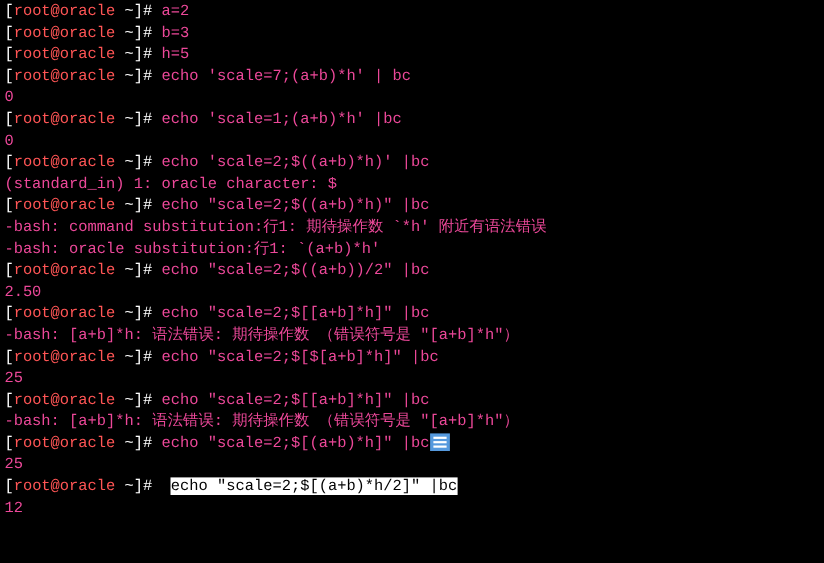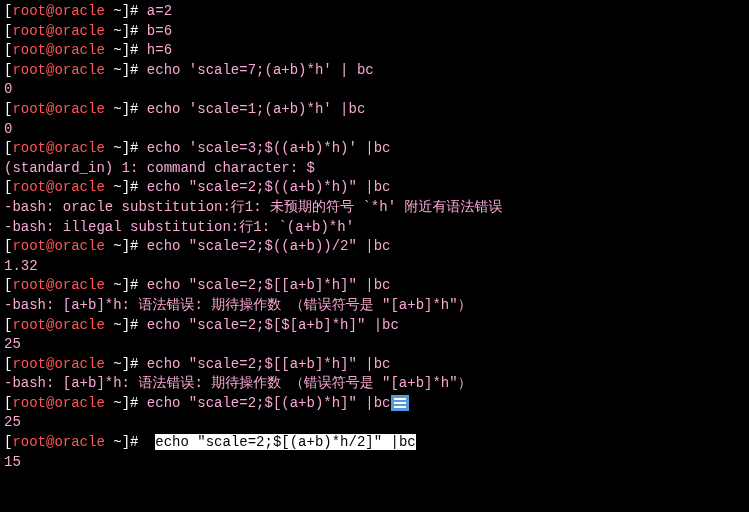--- a/index.html
+++ b/index.html
@@ -24,21 +24,21 @@
     .open-bracket, .close-bracket {
       color: #fff;
     }
     .user-host {
       color: #ff5555;
     }
     .tilde {
       color: #fff;
     }
     .cmd-text {
-      color: #f9a8d4;
+      color: #ec4899;
     }
     .highlighted {
       background: #fff;
       color: #000;
     }
     .badge {
       display: inline-block;
       background: #5599dd;
       color: #fff;
       width: 18px;
@@ -55,36 +55,36 @@
       height: 2px;
       background: #fff;
       box-shadow: 0 4px 0 #fff, 0 8px 0 #fff;
     }
   </style>
 </head>
 <body>
 
 <div id="terminal">
     <div class="line"><span class="open-bracket">[</span><span class="user-host">root@oracle</span><span class="tilde"> ~</span><span class="close-bracket">]# </span><span class="cmd-text">a=2</span></div>
-    <div class="line"><span class="open-bracket">[</span><span class="user-host">root@oracle</span><span class="tilde"> ~</span><span class="close-bracket">]# </span><span class="cmd-text">b=6</span></div>
-    <div class="line"><span class="open-bracket">[</span><span class="user-host">root@oracle</span><span class="tilde"> ~</span><span class="close-bracket">]# </span><span class="cmd-text">h=6</span></div>
+    <div class="line"><span class="open-bracket">[</span><span class="user-host">root@oracle</span><span class="tilde"> ~</span><span class="close-bracket">]# </span><span class="cmd-text">b=3</span></div>
+    <div class="line"><span class="open-bracket">[</span><span class="user-host">root@oracle</span><span class="tilde"> ~</span><span class="close-bracket">]# </span><span class="cmd-text">h=5</span></div>
     <div class="line"><span class="open-bracket">[</span><span class="user-host">root@oracle</span><span class="tilde"> ~</span><span class="close-bracket">]# </span><span class="cmd-text">echo 'scale=7;(a+b)*h' | bc</span></div>
     <div class="line"><span class="cmd-text">0</span></div>
     <div class="line"><span class="open-bracket">[</span><span class="user-host">root@oracle</span><span class="tilde"> ~</span><span class="close-bracket">]# </span><span class="cmd-text">echo 'scale=1;(a+b)*h' |bc</span></div>
     <div class="line"><span class="cmd-text">0</span></div>
-    <div class="line"><span class="open-bracket">[</span><span class="user-host">root@oracle</span><span class="tilde"> ~</span><span class="close-bracket">]# </span><span class="cmd-text">echo 'scale=3;$((a+b)*h)' |bc</span></div>
-    <div class="line"><span class="cmd-text">(standard_in) 1: command character: $</span></div>
+    <div class="line"><span class="open-bracket">[</span><span class="user-host">root@oracle</span><span class="tilde"> ~</span><span class="close-bracket">]# </span><span class="cmd-text">echo 'scale=2;$((a+b)*h)' |bc</span></div>
+    <div class="line"><span class="cmd-text">(standard_in) 1: oracle character: $</span></div>
     <div class="line"><span class="open-bracket">[</span><span class="user-host">root@oracle</span><span class="tilde"> ~</span><span class="close-bracket">]# </span><span class="cmd-text">echo "scale=2;$((a+b)*h)" |bc</span></div>
-    <div class="line"><span class="cmd-text">-bash: oracle substitution:行1: 未预期的符号 `*h' 附近有语法错误</span></div>
-    <div class="line"><span class="cmd-text">-bash: illegal substitution:行1: `(a+b)*h'</span></div>
+    <div class="line"><span class="cmd-text">-bash: command substitution:行1: 期待操作数 `*h' 附近有语法错误</span></div>
+    <div class="line"><span class="cmd-text">-bash: oracle substitution:行1: `(a+b)*h'</span></div>
     <div class="line"><span class="open-bracket">[</span><span class="user-host">root@oracle</span><span class="tilde"> ~</span><span class="close-bracket">]# </span><span class="cmd-text">echo "scale=2;$((a+b))/2" |bc</span></div>
-    <div class="line"><span class="cmd-text">1.32</span></div>
+    <div class="line"><span class="cmd-text">2.50</span></div>
     <div class="line"><span class="open-bracket">[</span><span class="user-host">root@oracle</span><span class="tilde"> ~</span><span class="close-bracket">]# </span><span class="cmd-text">echo "scale=2;$[[a+b]*h]" |bc</span></div>
     <div class="line"><span class="cmd-text">-bash: [a+b]*h: 语法错误: 期待操作数 （错误符号是 "[a+b]*h"）</span></div>
     <div class="line"><span class="open-bracket">[</span><span class="user-host">root@oracle</span><span class="tilde"> ~</span><span class="close-bracket">]# </span><span class="cmd-text">echo "scale=2;$[$[a+b]*h]" |bc</span></div>
     <div class="line"><span class="cmd-text">25</span></div>
     <div class="line"><span class="open-bracket">[</span><span class="user-host">root@oracle</span><span class="tilde"> ~</span><span class="close-bracket">]# </span><span class="cmd-text">echo "scale=2;$[[a+b]*h]" |bc</span></div>
     <div class="line"><span class="cmd-text">-bash: [a+b]*h: 语法错误: 期待操作数 （错误符号是 "[a+b]*h"）</span></div>
     <div class="line"><span class="open-bracket">[</span><span class="user-host">root@oracle</span><span class="tilde"> ~</span><span class="close-bracket">]# </span><span class="cmd-text">echo "scale=2;$[(a+b)*h]" |bc</span><span class="badge"></span></div>
     <div class="line"><span class="cmd-text">25</span></div>
     <div class="line"><span class="open-bracket">[</span><span class="user-host">root@oracle</span><span class="tilde"> ~</span><span class="close-bracket">]# </span><span class="cmd-text"> </span><span class="highlighted">echo "scale=2;$[(a+b)*h/2]" |bc</span></div>
-    <div class="line"><span class="cmd-text">15</span></div>
+    <div class="line"><span class="cmd-text">12</span></div>
   </div>
 
 </body></html>

